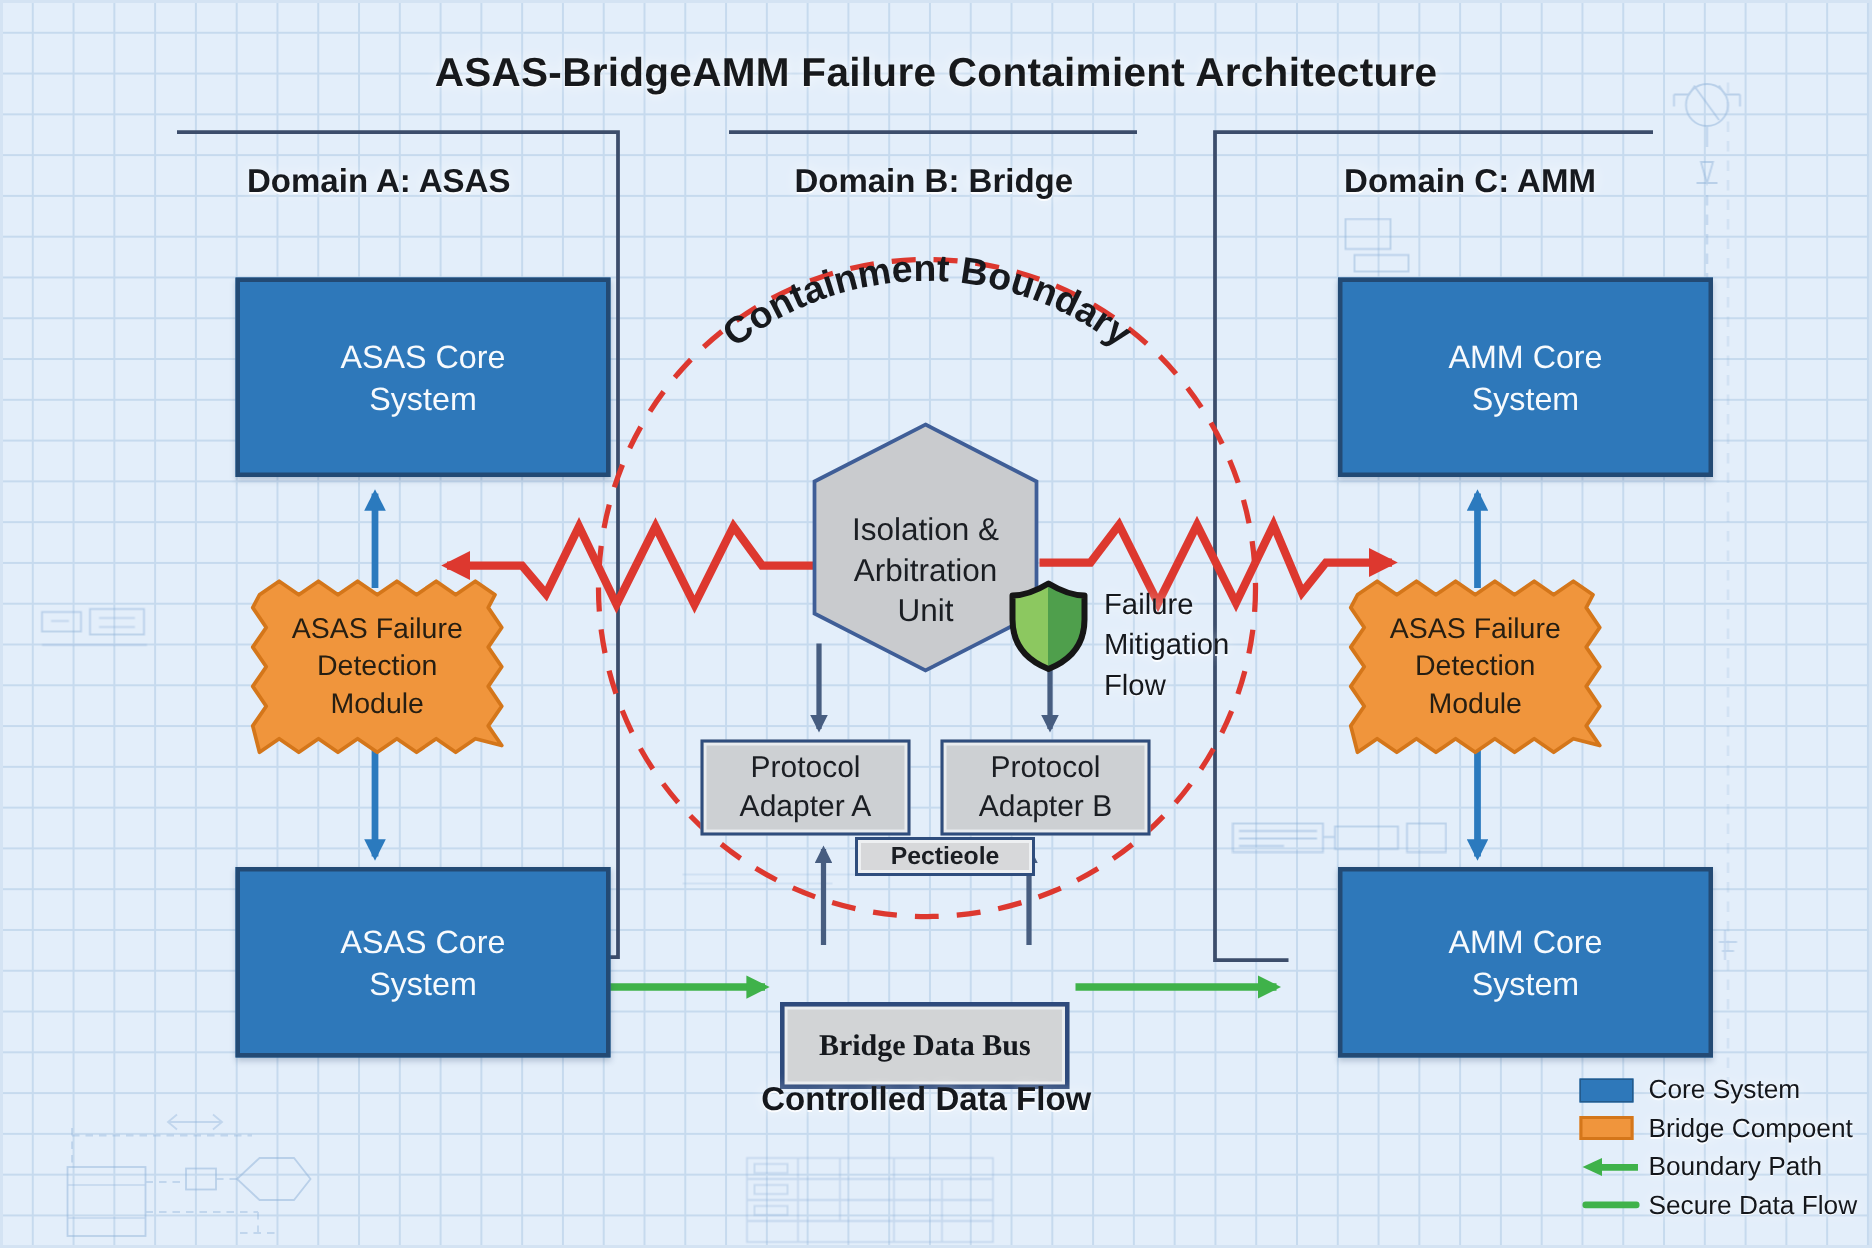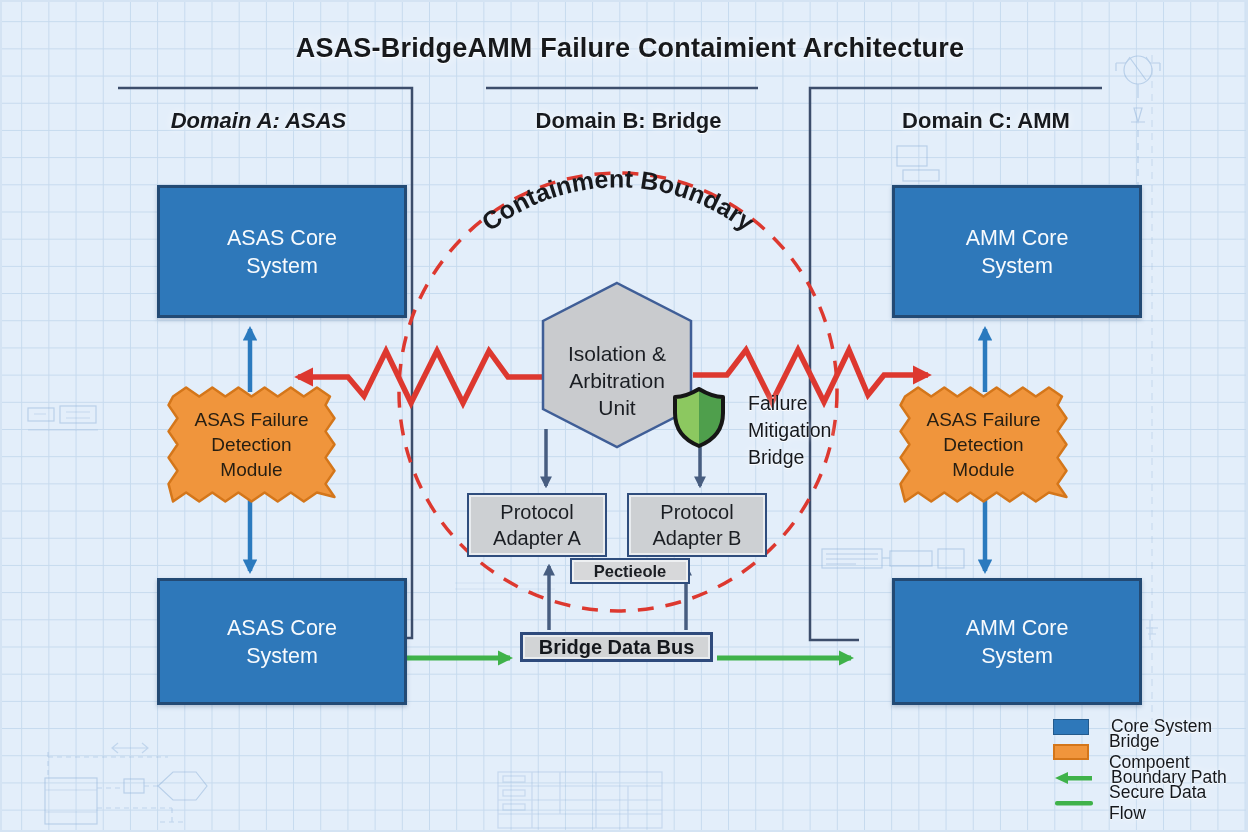--- a/index.html
+++ b/index.html
@@ -12,21 +12,21 @@
       linear-gradient(90deg, #c6daee 1px, transparent 1px);
     background-size:27.2px 27.2px;
     background-position:-6px -6px;
     box-shadow: inset 0 0 0 2px #d4e3f3;
   }
   svg.layer{position:absolute; left:0; top:0; pointer-events:none;}
   .node{
     position:absolute; display:flex; align-items:center; justify-content:center;
     text-align:center; white-space:pre-line; box-sizing:border-box;
   }
-  .halo{ text-shadow:0 1px 0 rgba(255,255,255,.85), 0 0 9px rgba(255,255,255,.8);padding-left:12px; }
+  .halo{ text-shadow:0 1px 0 rgba(255,255,255,.85), 0 0 9px rgba(255,255,255,.8); }
   .title{ left:0; top:30px; width:1248px; height:36px; font-size:27px; font-weight:600; color:#17191c; letter-spacing:.2px;}
   .domain-label{ font-size:22px; font-weight:600; color:#171a1f; height:32px;}
   .core-box{
     background:#2e78ba; border:3px solid #234a74; color:#f7fafd;
     font-size:21.5px; font-weight:500; line-height:28px;
     box-shadow:0 2px 4px rgba(30,60,100,.25);
     margin-left:32px;
   }
   .stamp-text{ color:#261e12; font-size:19px; font-weight:500; line-height:25px;}
   .hex-text{ color:#1b1e23; font-size:21px; font-weight:500; line-height:27px;}
@@ -154,55 +154,56 @@
     <polygon points="617,283 691,321 691,409 617,447 543,409 543,321" fill="#c9cbce" stroke="#3f5e97" stroke-width="2.5"></polygon>
 
     <polygon id="stamp-left" fill="#f0953c" stroke="#d4761a" stroke-width="2.5" stroke-linejoin="round" points="173.0,396.5 186.1,387.5 199.2,396.5 212.3,387.5 225.3,396.5 238.4,387.5 251.5,396.5 264.6,387.5 277.7,396.5 290.8,387.5 303.8,396.5 316.9,387.5 330.0,396.5 325.5,405.1 334.5,418.3 325.5,431.4 334.5,444.5 325.5,457.6 334.5,470.8 325.5,483.9 334.5,497.0 316.9,492.5 303.8,501.5 290.8,492.5 277.7,501.5 264.6,492.5 251.5,501.5 238.4,492.5 225.3,501.5 212.3,492.5 199.2,501.5 186.1,492.5 173.0,501.5 168.5,483.9 177.5,470.8 168.5,457.6 177.5,444.5 168.5,431.4 177.5,418.3 168.5,405.1"></polygon>
     <polygon id="stamp-right" fill="#f0953c" stroke="#d4761a" stroke-width="2.5" stroke-linejoin="round" points="905.0,396.5 918.1,387.5 931.2,396.5 944.3,387.5 957.3,396.5 970.4,387.5 983.5,396.5 996.6,387.5 1009.7,396.5 1022.8,387.5 1035.8,396.5 1048.9,387.5 1062.0,396.5 1057.5,405.1 1066.5,418.3 1057.5,431.4 1066.5,444.5 1057.5,457.6 1066.5,470.8 1057.5,483.9 1066.5,497.0 1048.9,492.5 1035.8,501.5 1022.8,492.5 1009.7,501.5 996.6,492.5 983.5,501.5 970.4,492.5 957.3,501.5 944.3,492.5 931.2,501.5 918.1,492.5 905.0,501.5 900.5,483.9 909.5,470.8 900.5,457.6 909.5,444.5 900.5,431.4 909.5,418.3 900.5,405.1"></polygon>
 
     <path d="M699,389 C689,395 681,397 675,397 L675,413 C675,429 684,440 699,446 C714,440 723,429 723,413 L723,397 C717,397 709,395 699,389 Z" fill="url(#shieldGrad)" stroke="#161616" stroke-width="4" stroke-linejoin="round"></path>
   </svg>
 
   <div class="node title halo">ASAS-BridgeAMM Failure Contaimient Architecture</div>
 
-  <div class="node domain-label halo" style="left:125px; top:105px; width:255px;font-style:italic;">Domain A: ASAS</div>
+  <div class="node domain-label halo" style="left:125px; top:105px; width:255px;">Domain A: ASAS</div>
   <div class="node domain-label halo" style="left:495px; top:105px; width:255px;">Domain B: Bridge</div>
   <div class="node domain-label halo" style="left:850px; top:105px; width:260px;">Domain C: AMM</div>
 
   <div class="node core-box" style="left:125px; top:185px; width:250px; height:133px;">ASAS Core
 System</div>
   <div class="node stamp-text" style="left:173px; top:392px; width:157px; height:105px;">ASAS Failure
 Detection
 Module</div>
   <div class="node core-box" style="left:125px; top:578px; width:250px; height:127px;">ASAS Core
 System</div>
 
   <div class="node hex-text" style="left:543px; top:322px; width:148px; height:116px;">Isolation &amp;
 Arbitration
 Unit</div>
 
   <div class="node adapter" style="left:467px; top:493px; width:140px; height:64px;">Protocol
 Adapter A</div>
   <div class="node adapter" style="left:627px; top:493px; width:140px; height:64px;">Protocol
 Adapter B</div>
   <div class="node smallbox" style="left:570px; top:558px; width:120px; height:26px;">Pectieole</div>
-  <div class="node bus" style="left:520px; top:632px; width:193px; height:30px;">Bridge Data Bus</div>
+  <div class="node bus" style="left:520px; top:668px; width:193px; height:58px;font-family:Liberation Serif, serif;">Bridge Data Bus</div>
 
   <div class="node core-box" style="left:860px; top:185px; width:250px; height:133px;">AMM Core
 System</div>
   <div class="node stamp-text" style="left:905px; top:392px; width:157px; height:105px;">ASAS Failure
 Detection
 Module</div>
   <div class="node core-box" style="left:860px; top:578px; width:250px; height:127px;">AMM Core
 System</div>
 
   <div class="side-label halo" style="left:736px; top:390px; width:120px;">Failure
 Mitigation
-Bridge</div>
-
+Flow</div>
+
+  <div class="node flow-label halo" style="left:440px; top:718px; width:355px; height:30px;">Controlled Data Flow</div>
 
   <div class="legend">
     <div class="legend-row">
       <span class="legend-swatch">
           <span class="sw-core"></span>
         </span>
       <span class="legend-label halo">Core System</span>
     </div>
     <div class="legend-row">
       <span class="legend-swatch">

